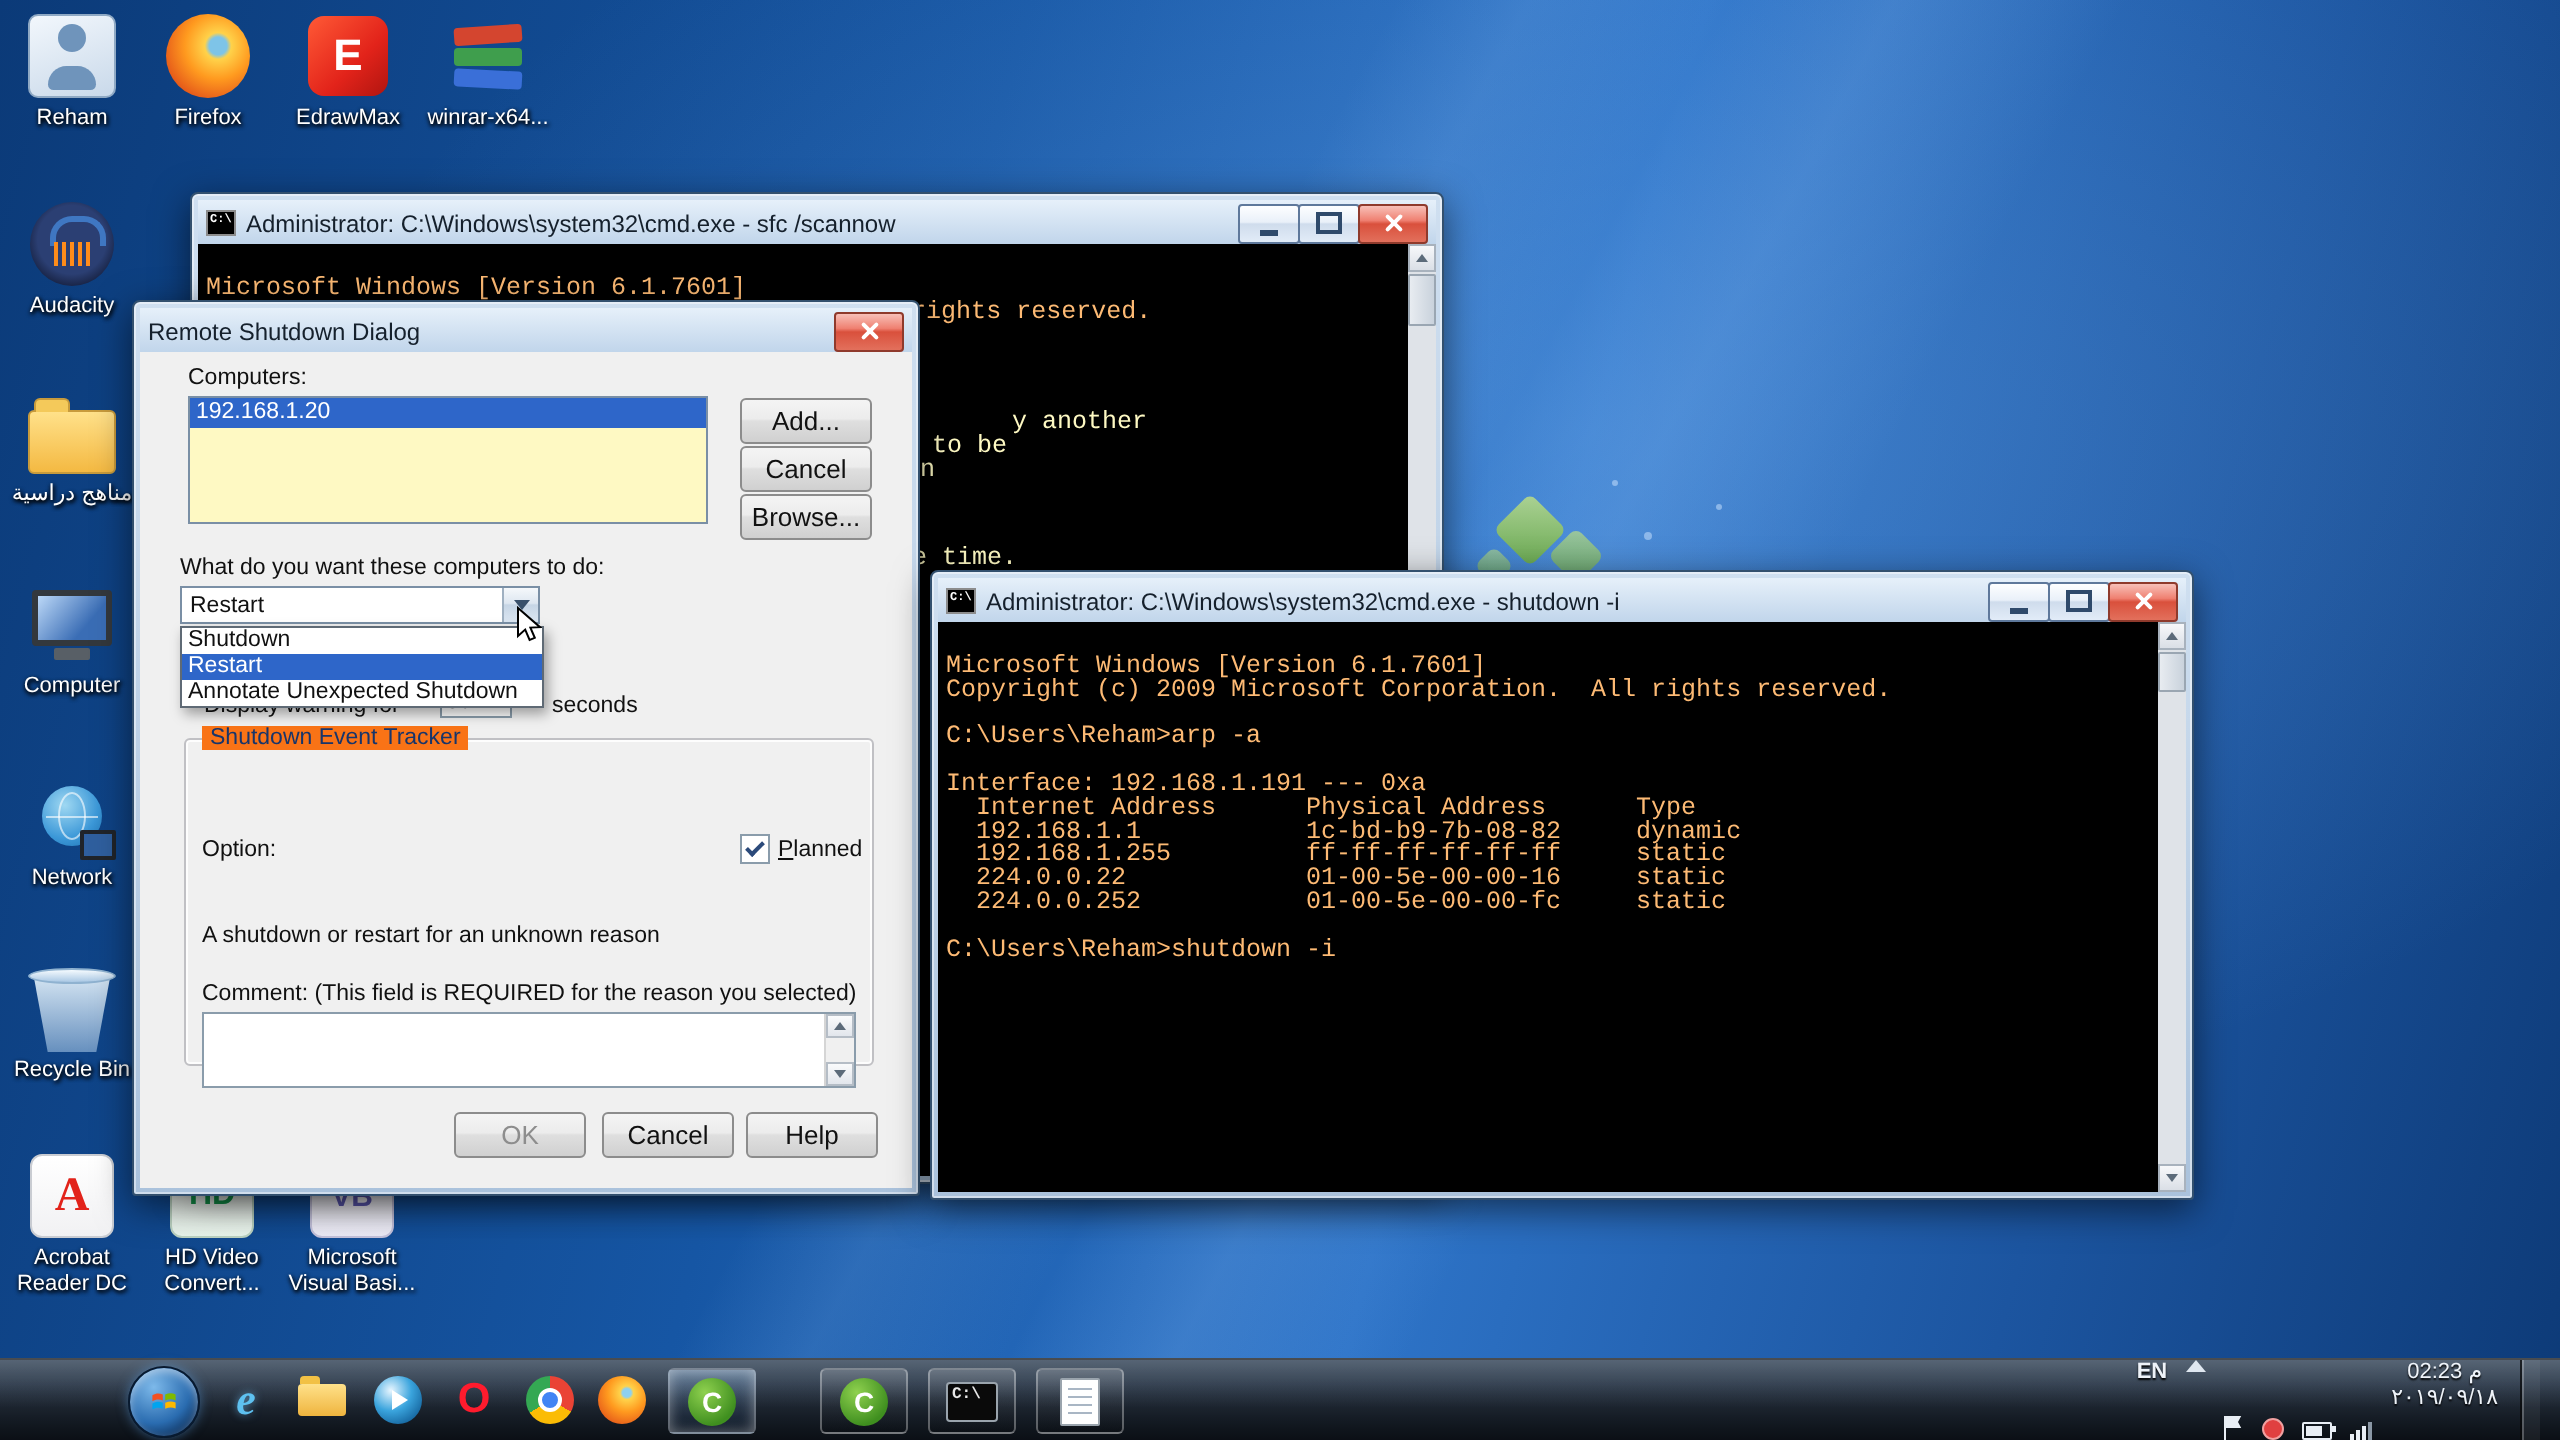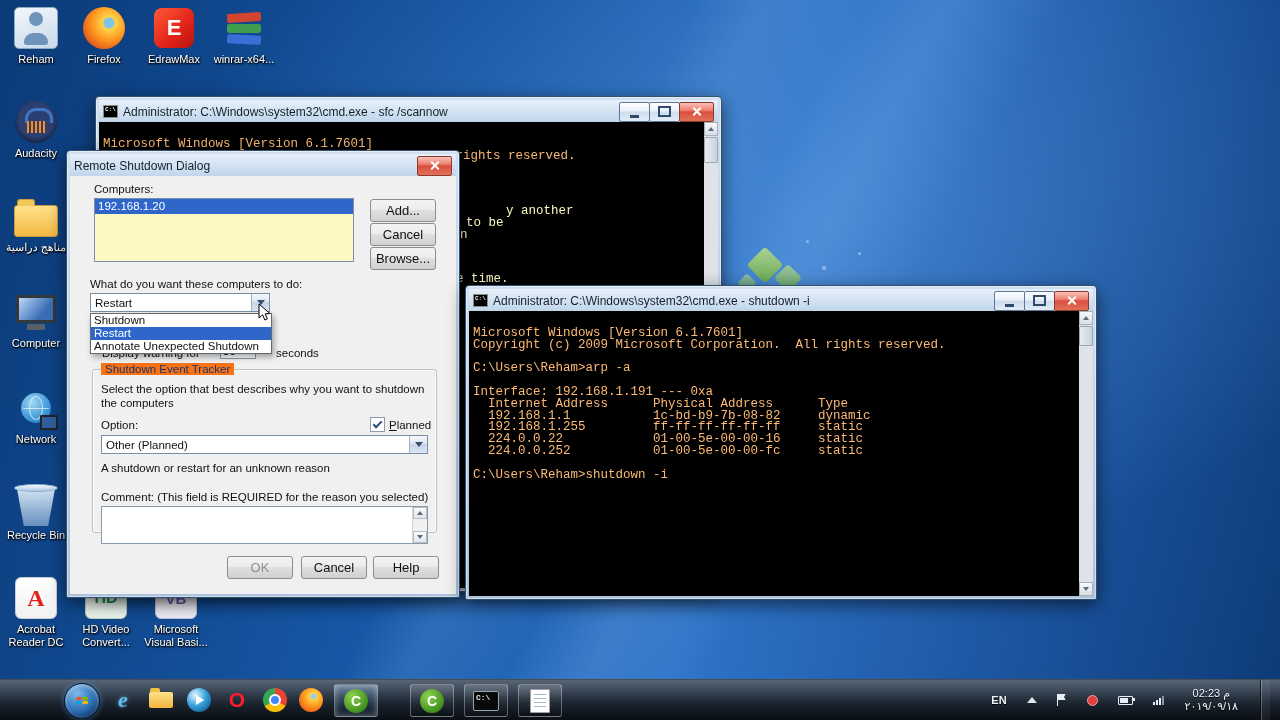--- a/index.html
+++ b/index.html
@@ -121,21 +121,21 @@
   .tk-chrome i{position:relative;width:24px;height:24px;border-radius:50%;background:conic-gradient(#ea4335 0 33%,#fbbc05 0 66%,#34a853 0 100%)}
   .tk-chrome i::after{content:"";position:absolute;inset:6px;border-radius:50%;background:#4285f4;border:2px solid #fff}
   .tk-fx i{display:block;width:24px;height:24px;border-radius:50%;background:radial-gradient(circle at 60% 35%,#8ed0f0 0 10%,#ffd24a 16%,#ff9a1f 45%,#e65c1a 80%)}
   .tkbtn{position:absolute;top:4px;width:42px;height:31px;border:1px solid rgba(255,255,255,.32);border-radius:3px;cursor:pointer;
     background:linear-gradient(rgba(255,255,255,.18),rgba(255,255,255,.05) 45%,rgba(0,0,0,.12));display:flex;align-items:center;justify-content:center}
   .tkbtn.active{background:linear-gradient(rgba(160,200,240,.4),rgba(120,160,210,.2) 45%,rgba(20,40,70,.28));box-shadow:inset 0 0 7px rgba(255,255,255,.4)}
   .cam{width:24px;height:24px;border-radius:50%;background:radial-gradient(circle at 35% 30%,#8fd14f,#3f8f1f 72%);color:#fff;font-weight:bold;font-size:14px;display:flex;align-items:center;justify-content:center}
   .tb-cmdico{width:26px;height:20px;background:#0a0a0a;border:1px solid #9aa4ad;border-radius:2px;color:#e8e8e8;font:bold 8px "Liberation Mono",monospace;padding:1px 0 0 2px;box-sizing:border-box}
   .tb-doc{position:relative;width:18px;height:22px;background:#fff;border:1px solid #9aa4ad;border-radius:1px}
   .tb-doc::after{content:"";position:absolute;inset:4px 3px;background:repeating-linear-gradient(#a9b6c4 0 1px,transparent 1px 4px)}
-  .tray{position:absolute;right:10px;top:0;height:40px;display:flex;align-items:center;gap:20px;color:#eef3f9}
+  .tray{position:absolute;right:10px;top:0;height:40px;display:flex;gap:9px;color:#eef3f9}
   .tray-lang{font-size:11px;font-weight:bold;text-shadow:0 1px 1px #000;cursor:pointer}
   .tri-up-tray{width:0;height:0;border-left:5px solid transparent;border-right:5px solid transparent;border-bottom:6px solid #dfe7f0;cursor:pointer}
   .tray-ico{display:flex;align-items:flex-end;cursor:pointer}
   .flagico{width:10px;height:12px;position:relative}
   .flagico::before{content:"";position:absolute;left:0;top:0;width:1.5px;height:12px;background:#e8eef5}
   .flagico::after{content:"";position:absolute;left:1px;top:0;width:8px;height:6px;background:#e8eef5;clip-path:polygon(0 0,100% 0,80% 50%,100% 100%,0 100%)}
   .reddot{width:9px;height:9px;border-radius:50%;background:#e04040;border:1px solid #f0a0a0}
   .batt{position:relative;width:13px;height:7px;border:1px solid #e8eef5;border-radius:1px}
   .batt::before{content:"";position:absolute;inset:1px 4px 1px 1px;background:#e8eef5}
   .batt::after{content:"";position:absolute;right:-3px;top:1px;width:2px;height:3px;background:#e8eef5}
@@ -307,31 +307,24 @@
       <span class="lbl" style="left:206px;top:171px">seconds</span>
 
       <div class="ddlist">
         <div class="dditem">Shutdown</div>
         <div class="dditem sel">Restart</div>
         <div class="dditem">Annotate Unexpected Shutdown</div>
       </div>
 
       <div class="group">
         <span class="group-title">Shutdown Event Tracker</span>
-        <div class="gdesc">Select the option that best describes why you want to shutdown the computers</div>
         <span class="lbl" style="left:8px;top:49px">Option:</span>
         <div class="cb">
           <span class="cbbox"></span>
           <span class="accel">Planned</span>
-        </div>
-        <div class="combo" style="left:8px;top:65px;width:327px;height:19px">
-          <span class="val">Other (Planned)</span>
-          <span class="drop">
-              <span class="tri-down"></span>
-            </span>
         </div>
         <span class="lbl" style="left:8px;top:92px">A shutdown or restart for an unknown reason</span>
         <span class="lbl" style="left:8px;top:121px">Comment: (This field is REQUIRED for the reason you selected)</span>
         <div class="comment-wrap">
           <textarea style=""></textarea>
           <span class="mini-sb">
             <span class="mini-btn t">
                 <span class="tri-up-s"></span>
               </span>
             <span class="mini-btn b">

